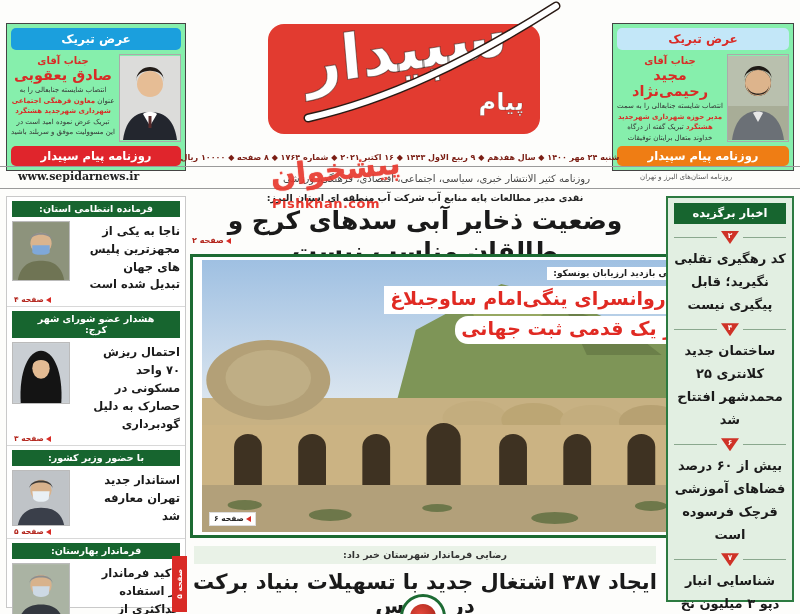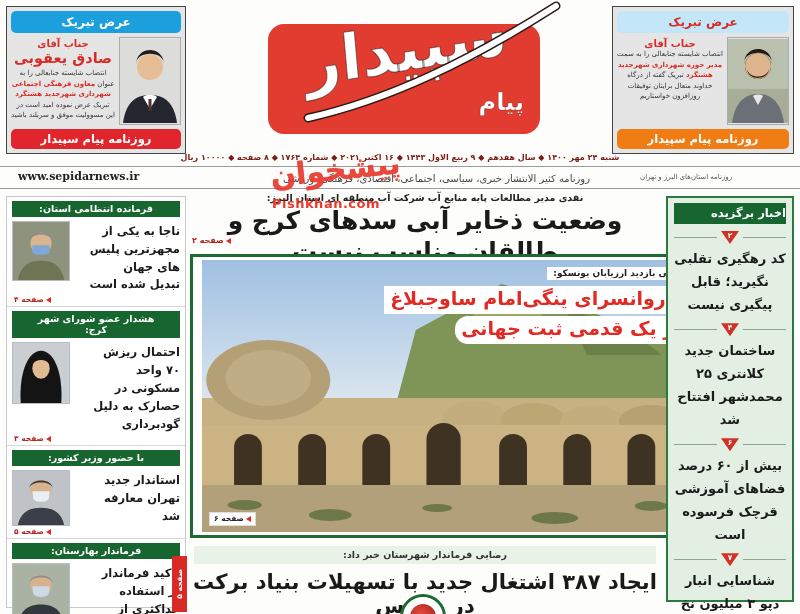--- a/index.html
+++ b/index.html
@@ -5,21 +5,21 @@
   * { margin:0; padding:0; box-sizing:border-box; }
   html,body { width:800px; height:614px; }
   body {
     position:relative; overflow:hidden; background:#fdfdfb;
     font-family:"DejaVu Sans", sans-serif; direction:rtl;
     color:#1a1a1a;
   }
   .abs { position:absolute; }
 
   
-  .congrats { border:1px solid #444; background:#e5e5e5; padding:4px; }
+  .congrats { border:1px solid #444; background:#86efac; padding:4px;margin-top:17px; }
   .cb-header { height:22px; border-radius:5px; font-size:12px; font-weight:bold;
                display:flex; align-items:center; justify-content:center; }
   .cb-header.blue   { background:#1b9fdd; color:#fff; }
   .cb-header.lblue  { background:#c3e7f8; color:#d92b26; }
   .cb-row { display:flex; gap:4px; margin-top:4px; height:88px; }
   .cb-photo { width:62px; height:88px; border:1px solid #aaa; flex:0 0 auto; }
   .cb-photo svg { width:100%; height:100%; display:block; }
   .cb-text { flex:1; text-align:center; overflow:hidden; }
   .cb-salut { color:#d92b26; font-size:10px; font-weight:bold; margin-top:1px; }
   .cb-name  { color:#d92b26; font-size:14.5px; font-weight:800; margin:1px 0 2px; }
@@ -77,21 +77,21 @@
                    text-align:center; padding:3px 0 4px; }
   .bottom-headline { font-size:21px; font-weight:900; text-align:center; letter-spacing:-.5px; }
   .v-tab { background:#d92b26; color:#fff; display:flex; align-items:center; justify-content:center; }
   .v-tab span { writing-mode:vertical-rl; transform:rotate(180deg); font-size:7.5px; font-weight:bold; white-space:nowrap; }
   .seal { width:46px; height:46px; border-radius:50%; border:3px solid #1d6b33; background:#fff;
           display:flex; align-items:center; justify-content:center; }
   .seal i { width:26px; height:26px; border-radius:50%; background:radial-gradient(circle at 40% 40%, #e5493c, #9c1f15); }
 
   
   .featured { border:2px solid #2c7a40; background:#e2efe2; padding:5px 6px; display:flex; flex-direction:column; }
-  .f-header { background:#17652f; color:#fff; font-size:11.5px; font-weight:bold; text-align:right;
+  .f-header { background:#17652f; color:#fff; font-size:11.5px; font-weight:bold; text-align:center;
               padding:3px 0 4px; }
   .f-marker { display:flex; align-items:center; margin:7px 0 4px; }
   .f-marker .line { flex:1; border-top:1px solid #8aa88e; }
   .f-tri { width:18px; height:13px; background:#cf3227; clip-path:polygon(0 0,100% 0,50% 100%);
            color:#fff; font-size:7.5px; font-weight:bold; text-align:center; line-height:10px; margin:0 4px; }
   .f-item { font-size:13px; font-weight:800; text-align:center; line-height:1.75; }
 </style>
 </head>
 <body>
 
@@ -131,20 +131,21 @@
         <circle cx="30" cy="27" r="13" fill="#dcb astro"></circle>
         <circle cx="30" cy="27" r="13" fill="#ddb48c"></circle>
         <path d="M16 25 C15 10 45 10 44 25 C44 14 36 10 30 10 C24 10 16 14 16 25Z" fill="#1f1a16"></path>
         <path d="M19 30 C20 42 40 42 41 30 C39 40 21 40 19 30Z" fill="#2a241f"></path>
         <path d="M4 84 C7 62 18 55 30 55 C42 55 53 62 56 84 Z" fill="#6b7076"></path>
         <path d="M25 57 L30 66 L35 57 C33 55 27 55 25 57Z" fill="#e8e8e8"></path>
       </svg>
     </div>
     <div class="cb-text">
       <div class="cb-salut">جناب آقای</div>
+      <div class="cb-name">مجید رحیمی‌نژاد</div>
       <div class="cb-body">
         <span>انتصاب شایسته جنابعالی را به سمت</span>
         <span class="hl">مدیر حوزه شهرداری شهرجدید هشتگرد</span>
         <span>تبریک گفته از درگاه خداوند متعال برایتان توفیقات روزافزون خواستاریم</span>
       </div>
     </div>
   </div>
   <div class="cb-footer orange">روزنامه پیام سپیدار</div>
 </div>
 

